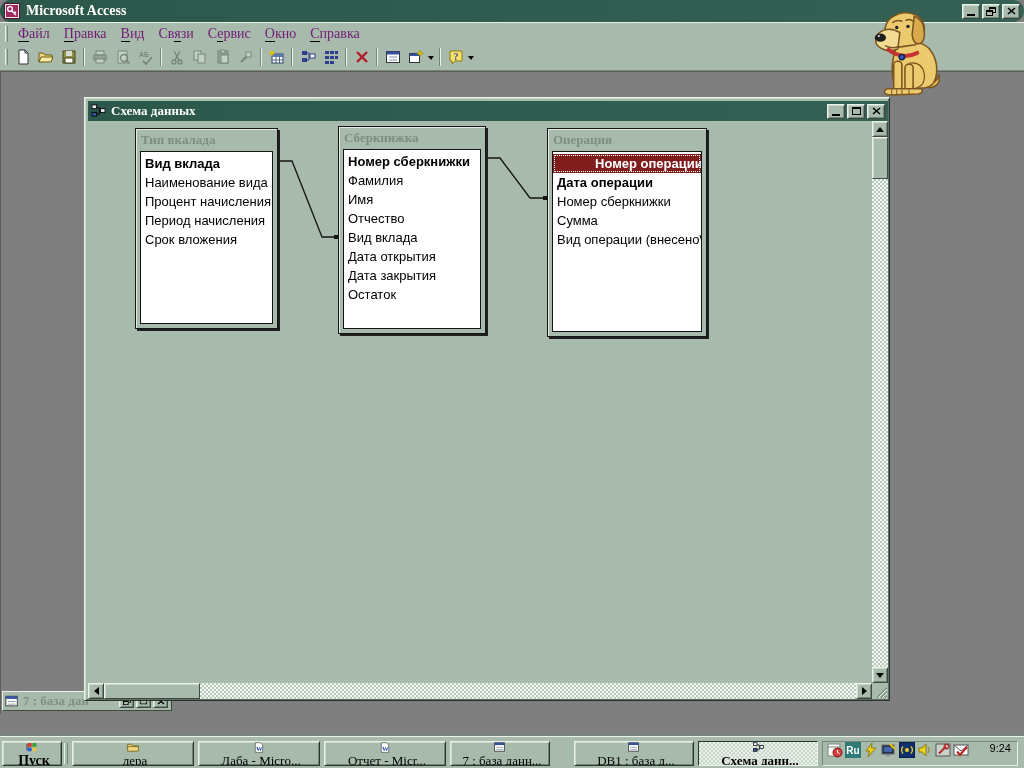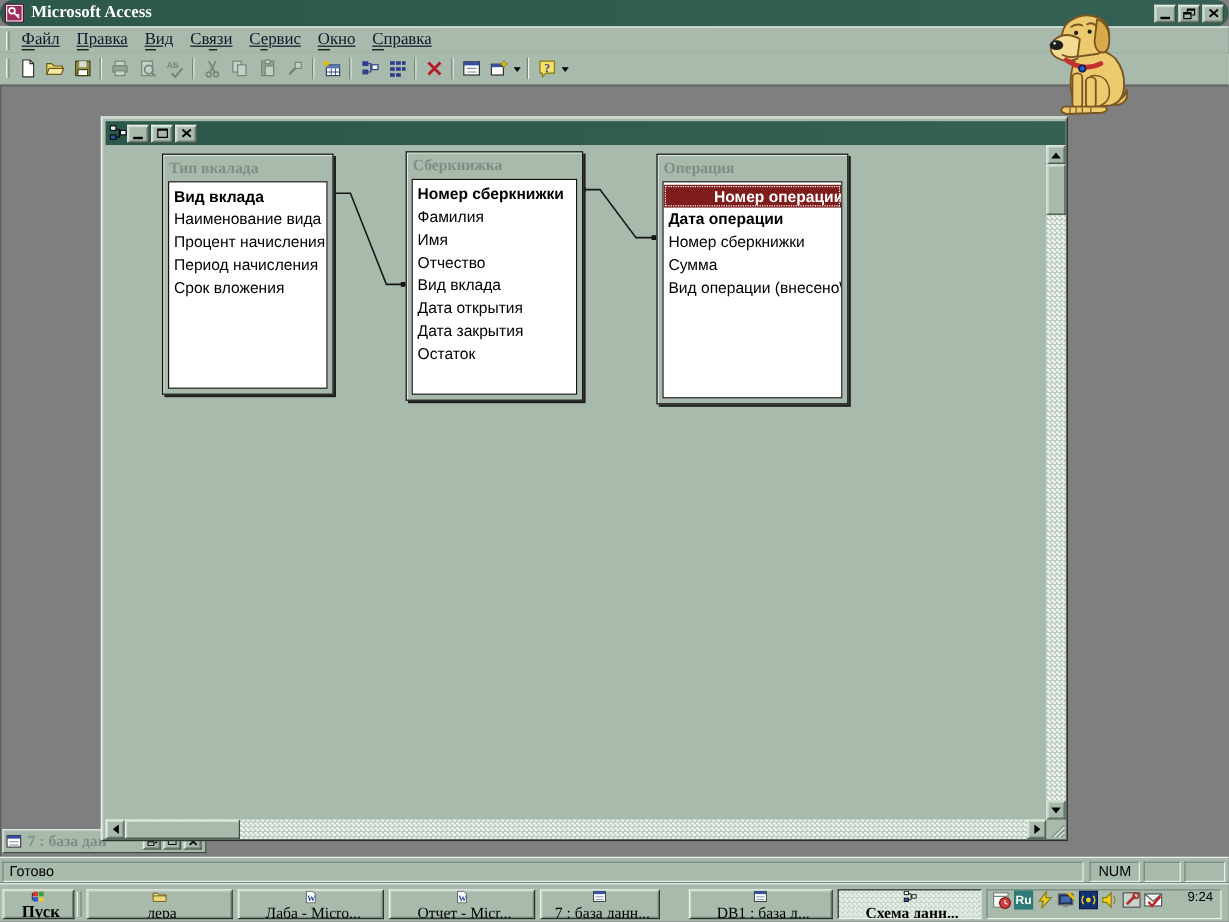--- a/index.html
+++ b/index.html
@@ -22,21 +22,21 @@
   .glyph-max { width:9px; height:8px; border:1px solid #000; border-top:2px solid #000; }
   .glyph-restore { position:relative; width:10px; height:9px; }
   .glyph-restore i { position:absolute; display:block; width:7px; height:6px; border:1px solid #000; border-top:2px solid #000; background:#A8BAAC; }
   .glyph-restore i:first-child { right:0; top:0; }
   .glyph-restore i:last-child { left:0; bottom:0; }
 
   .menubar { position:absolute; left:0; top:22px; width:1024px; height:22px; background:#A8BAAC;
     border-top:1px solid #E9F1E9; display:flex; align-items:center; padding-left:2px; }
   .grip { width:3px; height:16px; margin:0 3px;
     border-left:1px solid #E9F1E9; border-right:1px solid #75877A; }
-  .menu-item { font-family:"Liberation Serif",serif; font-size:14px; color:#0f172a; padding:2px 7px; white-space:nowrap;text-decoration:underline; }
+  .menu-item { font-family:"Liberation Serif",serif; font-size:14px; color:#701a75; padding:2px 7px; white-space:nowrap; }
   .menu-item .k { border-bottom:1px solid #000; }
 
   .toolbar { position:absolute; left:0; top:44px; width:1024px; height:27px; background:#A8BAAC;
     border-bottom:1px solid #75877A; box-shadow:0 1px 0 #E9F1E9; display:flex; align-items:center; padding-left:2px; }
   .tbtn { width:23px; height:23px; display:flex; align-items:center; justify-content:center; }
   .tsep { width:2px; height:18px; margin:0 3px; border-left:1px solid #75877A; border-right:1px solid #E9F1E9; }
   .caret { width:0; height:0; border:3px solid transparent; border-top:4px solid #000; margin:4px 2px 0 1px; }
 
   
   .mdi { position:absolute; left:0; top:71px; width:1024px; height:643px; background:#7F7F7F;
@@ -346,20 +346,21 @@
     </div>
 
     <div class="rel-window">
       <div class="rel-titlebar">
         <svg width="15" height="14" viewBox="0 0 16 15">
           <path d="M6,4 h3 v7 h-3 M9,7 h2" stroke="#0A0A0A" fill="none"></path>
           <rect x="1" y="1" width="5" height="4" fill="#EAF2F8" stroke="#0A0A0A"></rect>
           <rect x="1" y="9" width="5" height="4" fill="#35509E" stroke="#0A0A0A"></rect>
           <rect x="10" y="5" width="5" height="4" fill="#EAF2F8" stroke="#0A0A0A"></rect>
         </svg>
+        <span class="rel-title">Схема данных</span>
         <span class="caps">
           <span class="cap">
               <span class="glyph-min"></span>
             </span>
           <span class="cap">
               <span class="glyph-max"></span>
             </span>
           <span class="cap">
               <svg width="9" height="8">
                 <path d="M1,1 L8,7 M8,1 L1,7" stroke="#000" stroke-width="1.6"></path>
@@ -437,26 +438,20 @@
       </div>
       <div class="corner">
         <svg width="16" height="16">
           <path d="M15,5 L5,15 M15,9 L9,15 M15,13 L13,15" stroke="#75877A" stroke-width="1.5"></path>
           <path d="M15,6 L6,15 M15,10 L10,15 M15,14 L14,15" stroke="#E9F1E9" stroke-width="1"></path>
         </svg>
       </div>
     </div>
   </div>
 
-  <div class="statusbar">
-    <div class="spanel" style="left:2px;width:901px">Готово</div>
-    <div class="spanel" style="left:908px;width:42px;text-align:center">NUM</div>
-    <div class="spanel" style="left:953px;width:31px"></div>
-    <div class="spanel" style="left:987px;width:34px"></div>
-  </div>
 
   <div class="taskbar">
     <div class="tb-btn start" style="left:2px;width:60px">
       <svg width="16" height="15" viewBox="0 0 16 15">
         <path d="M1,3 q1,1 0,2 q1,1 0,2 q1,1 0,2 q1,1 0,2" stroke="#000" fill="none"></path>
         <rect x="2" y="1.5" width="5.5" height="5" fill="#D03A2B"></rect>
           <rect x="8.5" y="1.5" width="5.5" height="5" fill="#3AA035"></rect>
         <rect x="2" y="7.5" width="5.5" height="5" fill="#2B5FD0"></rect>
           <rect x="8.5" y="7.5" width="5.5" height="5" fill="#E8C63A"></rect>
       </svg>

